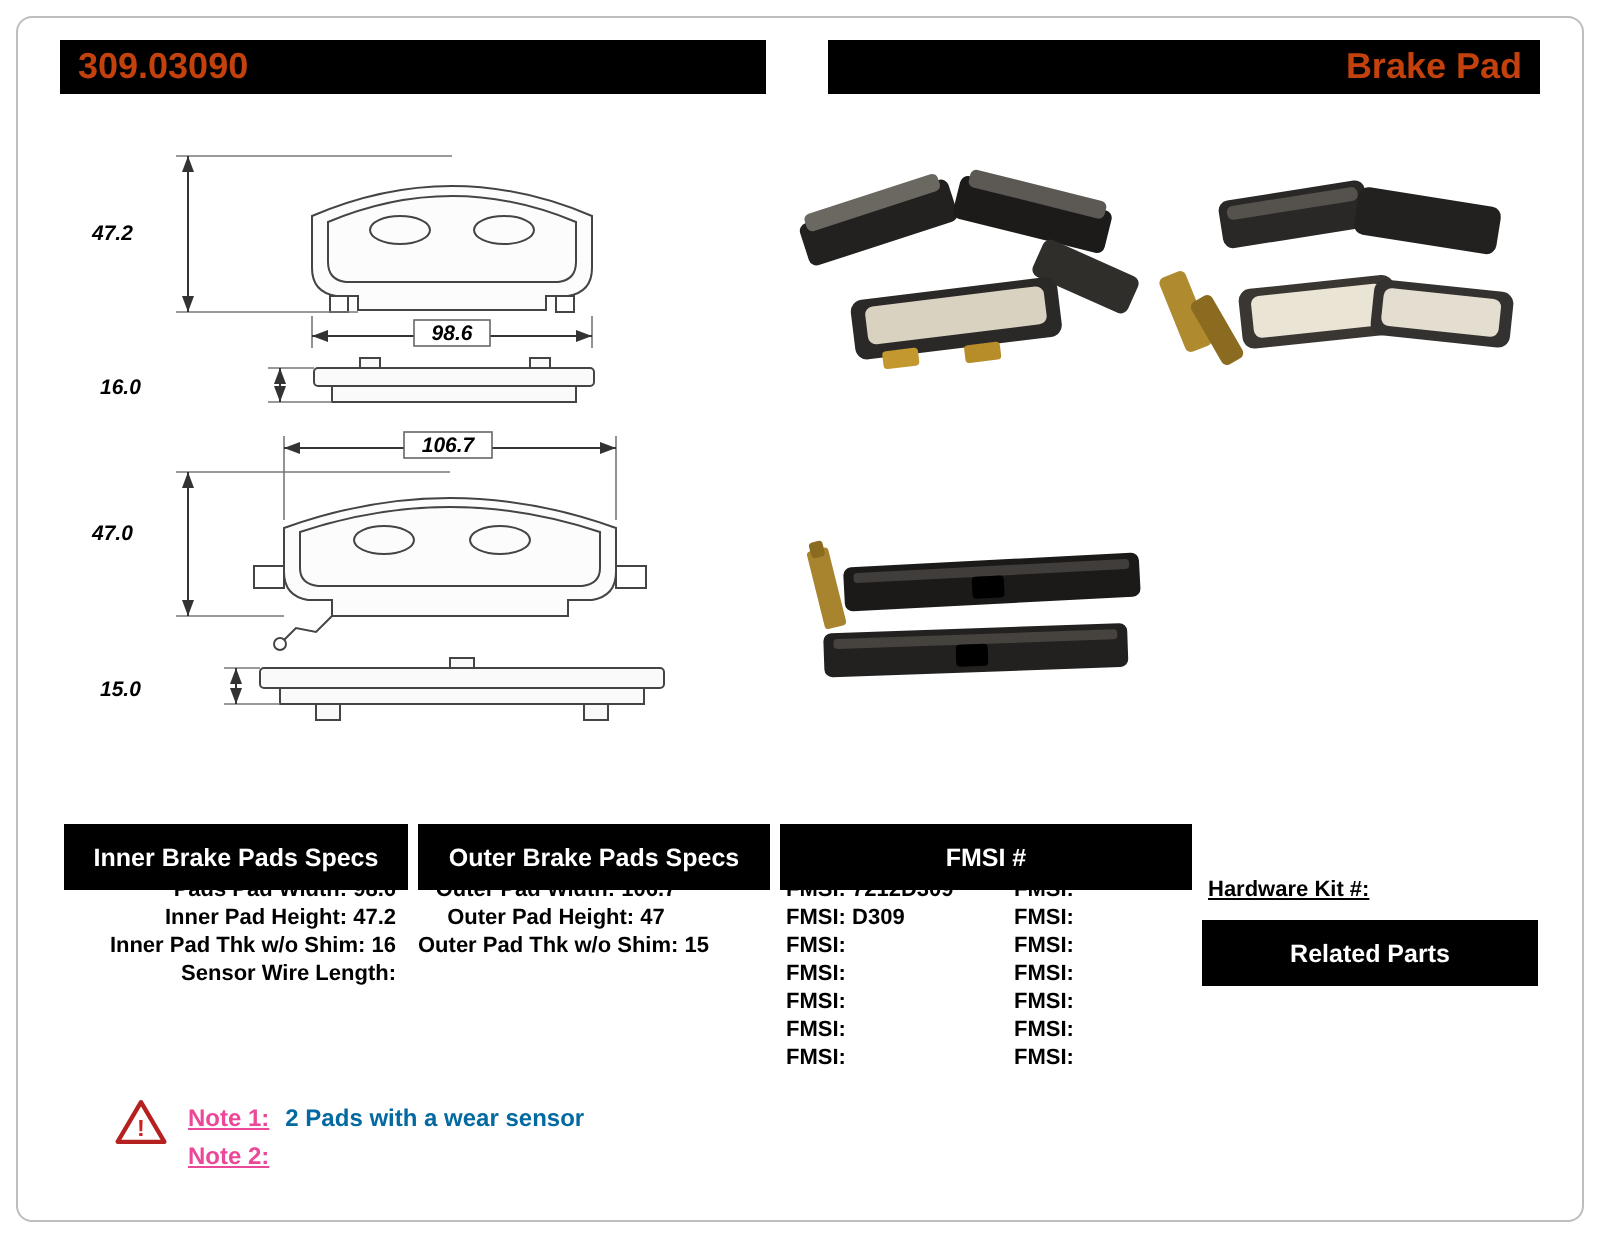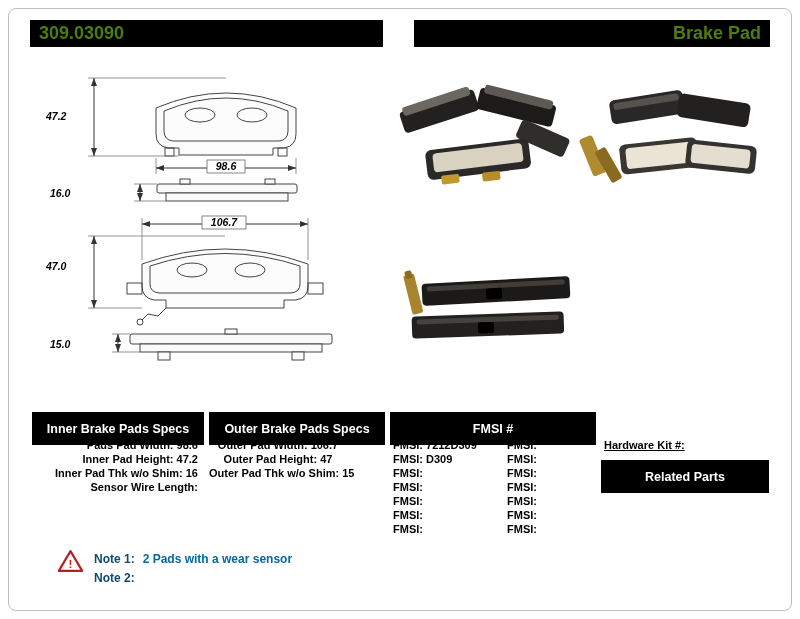--- a/index.html
+++ b/index.html
@@ -2,21 +2,21 @@
 <html><head>
 <meta charset="utf-8">
 <style>
   * { margin:0; padding:0; box-sizing:border-box; }
   html,body { background:#fff; }
   body { font-family:"Liberation Sans", sans-serif; color:#000; }
   .page { position:relative; width:800px; height:619px; background:#fff; overflow:hidden; }
   .frame { position:absolute; inset:8px; border:1px solid #bdbdbd; border-radius:8px; pointer-events:none; }
 
   
-  .bar { position:absolute; top:20px; height:27px; background:#000; color:#4d7c0f;
+  .bar { position:absolute; top:20px; height:27px; background:#000; color:#c2410c;
          font-weight:bold; font-size:18px; display:flex; align-items:center; }
   .bar-left  { left:30px;  width:353px; padding-left:9px; }
   .bar-right { left:414px; width:356px; justify-content:flex-end; padding-right:9px; }
 
   
   .drawings { position:absolute; left:30px; top:58px; width:330px; height:330px; }
   .dim { font-family:"Liberation Sans", sans-serif; font-style:italic; font-weight:bold; font-size:10.5px; fill:#000; }
   .dimln { stroke:#333; stroke-width:1; fill:none; }
   .ext   { stroke:#777; stroke-width:0.8; fill:none; }
 
@@ -42,21 +42,21 @@
   .spec-row { height:14px; white-space:nowrap; }
   .fmsi-row { display:flex; height:14px;gap:13px; }
   .fmsi-cell-left  { width:104px; padding-left:3px; white-space:nowrap; }
   .fmsi-cell-right { flex:1; white-space:nowrap; }
 
   
   .note-triangle { position:absolute; left:57px; top:549px; width:27px; height:24px; }
   .note-line { position:absolute; left:94px; font-size:12px; font-weight:bold; white-space:nowrap; }
   .note1 { top:552px; }
   .note2 { top:571px; }
-  .note-label { color:#0c4a6e; margin-right:8px; }
+  .note-label { color:#ec4899; margin-right:8px;text-decoration:underline; }
   .note-red { color:#0369a1; }
 </style>
 </head>
 <body>
 
 <div class="page">
   <div class="frame"></div>
 
   <div class="bar bar-left">309.03090</div>
   <div class="bar bar-right">Brake Pad</div>

